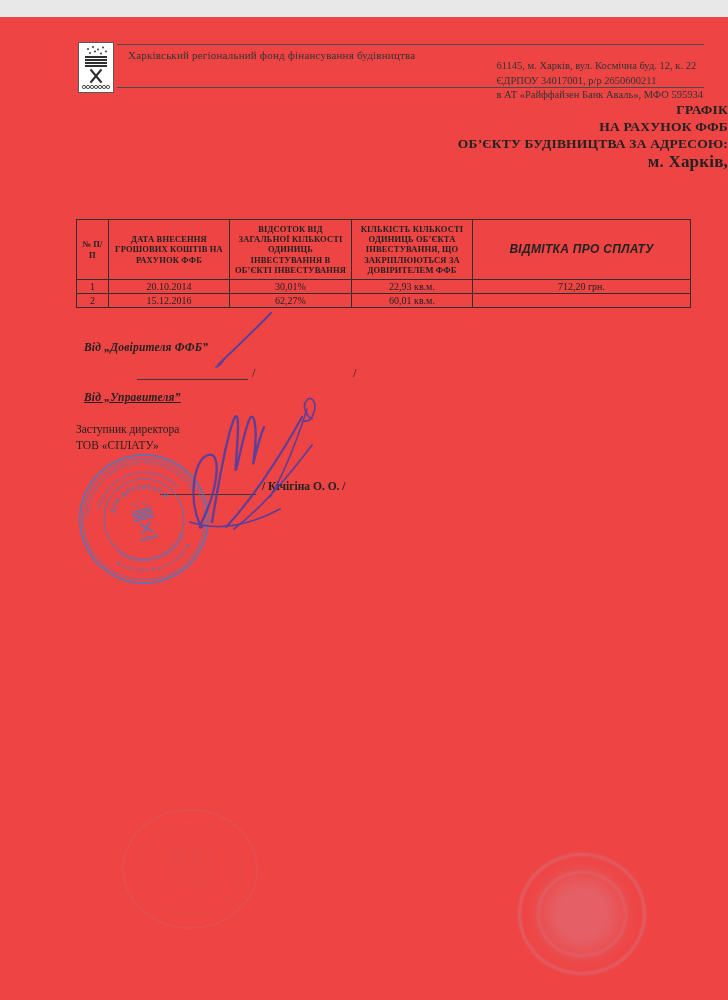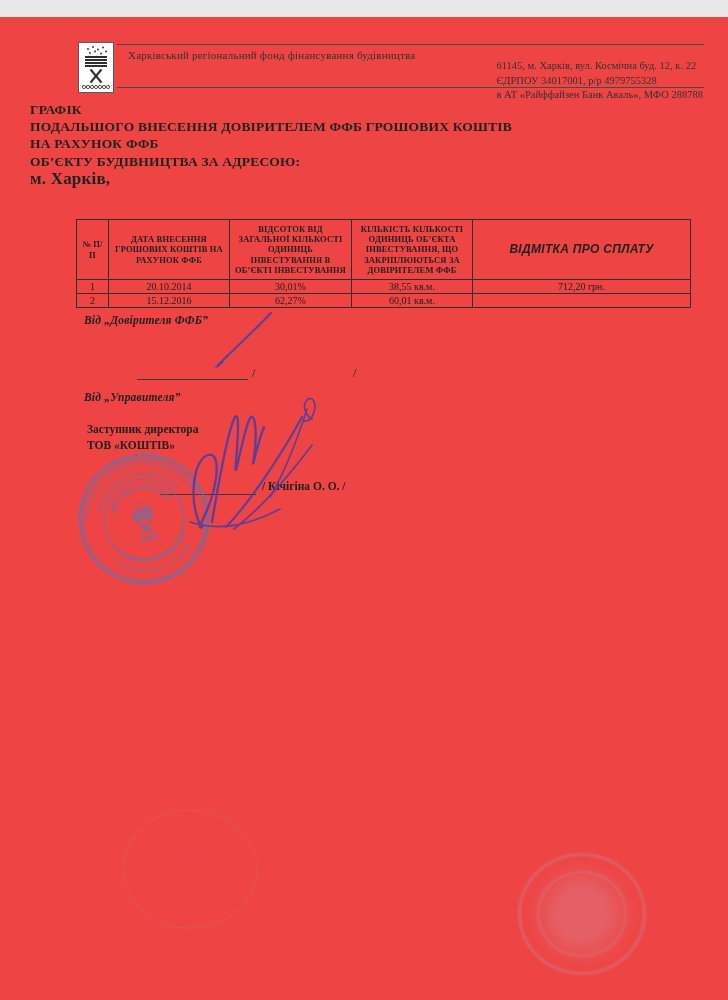--- a/index.html
+++ b/index.html
@@ -10,39 +10,39 @@
     color:#2b2b2b;
   }
   
   .logo-box{position:absolute;left:78px;top:25px;width:34px;height:49px;border:1px solid #5a5a5a;background:#fff;}
   .rule{position:absolute;left:117px;width:587px;border-top:1.4px solid #4a4a4a;height:0;}
   .rule-top{top:27px;}
   .rule-bottom{top:70px;}
   .org-name{position:absolute;left:128px;top:32px;font-size:11px;letter-spacing:.2px;color:#333;}
   .addr{position:absolute;right:25px;top:42px;text-align:left;font-size:10.5px;line-height:14.6px;color:#333;}
   
-  .title{position:absolute;left:30px;width:698px;top:84px;text-align:left;font-weight:700;font-size:13.5px;line-height:17.2px;color:#222;letter-spacing:.2px;}
+  .title{position:absolute;left:30px;width:698px;top:84px;text-align:right;font-weight:700;font-size:13.5px;line-height:17.2px;color:#222;letter-spacing:.2px;}
   .title .small{font-size:17px;}
   
   table.sched{position:absolute;left:76px;top:202px;width:614px;border-collapse:collapse;table-layout:fixed;}
   table.sched th,table.sched td{border:1px solid #2f2f2f;}
   table.sched th{
     font-size:8.5px;line-height:10.2px;font-weight:700;text-align:center;vertical-align:middle;
     padding:4px 3px;height:50px;color:#222;letter-spacing:.15px;
   }
   table.sched th.note-col{
     font-family:"Liberation Sans","DejaVu Sans",sans-serif;
     font-style:italic;font-size:12px;letter-spacing:.3px;
   }
   table.sched td{font-size:10px;text-align:center;vertical-align:middle;height:13px;padding:0 2px;line-height:12px;color:#222;}
   
   .sig-label{position:absolute;font-weight:700;font-style:italic;font-size:11.5px;color:#222;letter-spacing:.2px;}
-  .trustee-label{left:84px;top:297px;}
-  .manager-label{left:84px;top:374px;}
-  .deputy{position:absolute;left:87px;top:404px;font-weight:700;font-size:11.5px;line-height:16px;color:#222;}
+  .trustee-label{left:84px;top:324px;}
+  .manager-label{left:84px;top:374px;text-decoration:underline;}
+  .deputy{position:absolute;left:76px;top:404px;font-weight:400;font-size:11.5px;line-height:16px;color:#222;}
   .sig-underline{position:absolute;border-bottom:1.4px solid #3a3a3a;height:0;}
   .u1{left:137px;top:362px;width:111px;}
   .u2{left:160px;top:477px;width:96px;}
   .slash{position:absolute;font-size:12.5px;color:#222;}
   .s1{left:252px;top:349px;}
   .s2{left:353px;top:349px;}
   .sig-name{position:absolute;left:262px;top:463px;font-weight:700;font-size:11.5px;color:#222;}
   
   .stamp{position:absolute;left:76px;top:434px;width:136px;height:136px;opacity:.88;}
   .ink{position:absolute;left:130px;top:280px;width:250px;height:250px;}
@@ -97,27 +97,26 @@
           <circle cx="25" cy="44" r="1.6"></circle>
         <circle cx="29" cy="44" r="1.6"></circle>
       </g>
     </svg>
   </div>
   <div class="rule rule-top"></div>
   <div class="rule rule-bottom"></div>
   <div class="org-name">Харківський регіональний фонд фінансування будівництва</div>
   <div class="addr">
     <div>61145, м. Харків, вул. Космічна буд. 12, к. 22</div>
-    <div>ЄДРПОУ 34017001, р/р 4979755328</div>
-    <div>в АТ «Райффайзен Банк Аваль», МФО 288788</div>
+    <div>ЄДРПОУ 34017001, р/р 2650600211</div>
+    <div>в АТ «Райффайзен Банк Аваль», МФО 595934</div>
   </div>
 
   <div class="title">
     <div>ГРАФІК</div>
-    <div>ПОДАЛЬШОГО ВНЕСЕННЯ ДОВІРИТЕЛЕМ ФФБ ГРОШОВИХ КОШТІВ</div>
     <div>НА РАХУНОК ФФБ</div>
     <div>ОБ’ЄКТУ БУДІВНИЦТВА ЗА АДРЕСОЮ:</div>
     <div class="small">м. Харків,</div>
   </div>
 
   <table class="sched">
     <colgroup>
       <col style="width:32px">
         <col style="width:121px">
         <col style="width:122px">
@@ -129,41 +128,41 @@
       <th>№ П/П</th>
       <th>ДАТА ВНЕСЕННЯ ГРОШОВИХ КОШТІВ НА РАХУНОК ФФБ</th>
       <th>ВІДСОТОК ВІД ЗАГАЛЬНОЇ КІЛЬКОСТІ ОДИНИЦЬ ІНВЕСТУВАННЯ В ОБ’ЄКТІ ІНВЕСТУВАННЯ</th>
       <th>КІЛЬКІСТЬ КІЛЬКОСТІ ОДИНИЦЬ ОБ’ЄКТА ІНВЕСТУВАННЯ, ЩО ЗАКРІПЛЮЮТЬСЯ ЗА ДОВІРИТЕЛЕМ ФФБ</th>
       <th class="note-col">ВІДМІТКА ПРО СПЛАТУ</th>
     </tr>
     <tr>
       <td>1</td>
       <td>20.10.2014</td>
       <td>30,01%</td>
-      <td>38,55 кв.м.</td>
+      <td>22,93 кв.м.</td>
       <td>712,20 грн.</td>
     </tr>
     <tr>
       <td>2</td>
       <td>15.12.2016</td>
       <td>62,27%</td>
       <td>60,01 кв.м.</td>
       <td></td>
     </tr>
   </tbody>
     </table>
 
   <div class="sig-label trustee-label">Від „Довірителя ФФБ”</div>
   <div class="sig-underline u1"></div>
   <div class="slash s1">/</div>
   <div class="slash s2">/</div>
   <div class="sig-label manager-label">Від „Управителя”</div>
   <div class="deputy">
     <div>Заступник директора</div>
-    <div>ТОВ «КОШТІВ»</div>
+    <div>ТОВ «СПЛАТУ»</div>
   </div>
   <div class="sig-underline u2"></div>
   <div class="sig-name">/ Кічігіна О. О. /</div>
 
   <svg class="stamp" viewBox="0 0 136 136">
     <defs>
       <path id="oT" d="M 13,68 A 55,55 0 0 1 123,68"></path>
       <path id="oB" d="M 15,68 A 53,53 0 0 0 121,68"></path>
       <path id="mT" d="M 23,68 A 45,45 0 0 1 113,68"></path>
       <path id="mB" d="M 24.5,68 A 43.5,43.5 0 0 0 111.5,68"></path>

